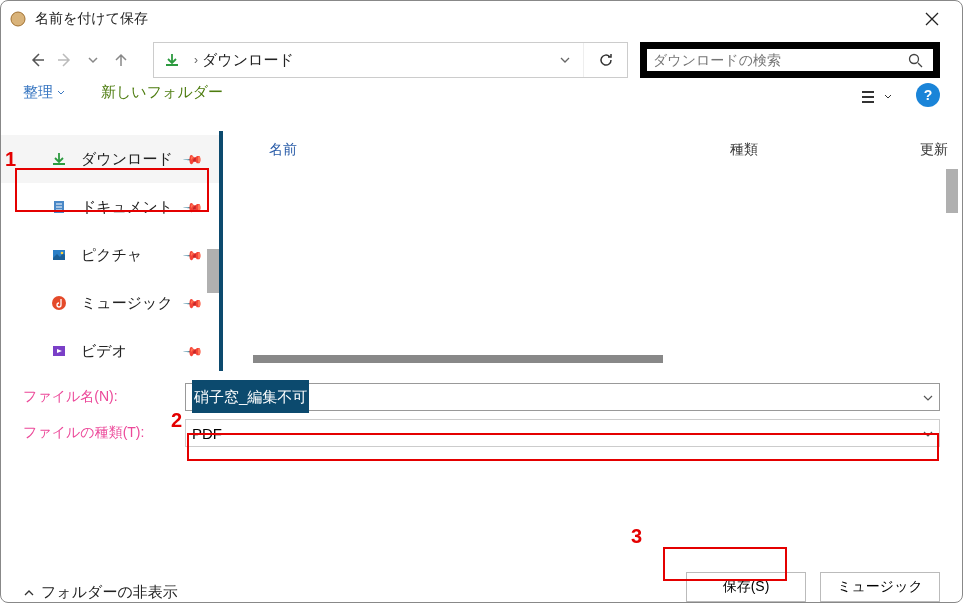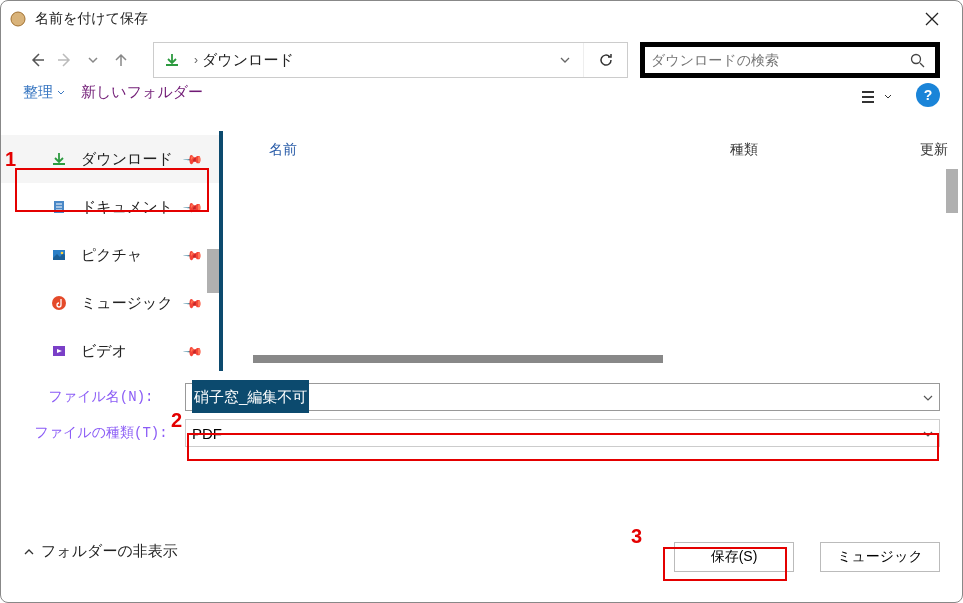--- a/index.html
+++ b/index.html
@@ -10,53 +10,53 @@
   .titlebar .close { width: 45px; height: 32px; display:flex; align-items:center; justify-content:center; color:#222; cursor:pointer; }
   .navbar { height: 46px; display:flex; align-items:center; padding: 0 22px; gap: 0; }
   .nav-btn { width: 28px; height: 28px; display:flex; align-items:center; justify-content:center; color:#888; cursor:pointer; }
   .nav-btn.enabled { color:#444; }
   .pathbar { flex: 1; border: 1px solid #ccc; height: 36px; display:flex; align-items:center; margin: 0 12px 0 18px; }
   .pathbar .dl-icon { width: 36px; display:flex; align-items:center; justify-content:center; color:#2c9a3f; }
   .pathbar .sep { color:#666; padding: 0 4px; font-size:12px; }
   .pathbar .loc { font-size:15px; color:#222; flex:1; }
   .pathbar .drop { width: 36px; display:flex; align-items:center; justify-content:center; color:#666; cursor:pointer; }
   .pathbar .refresh { width: 44px; display:flex; align-items:center; justify-content:center; color:#333; cursor:pointer; border-left: 1px solid #eee; height:100%; }
-  .searchbar { width: 300px; border: 5px solid #000000; height: 36px; display:flex; align-items:center; padding: 0 6px; }
+  .searchbar { width: 300px; border: 7px solid #000000; height: 36px; display:flex; align-items:center; padding: 0 6px; }
   .searchbar input { border:none; outline:none; flex:1; font-size:14px; color:#333; }
   .searchbar .mag { width:24px; height:24px; display:flex; align-items:center; justify-content:center; color:#444; cursor:pointer; }
   .toolbar { height: 48px; display:flex; align-items:flex-start; padding: 0 22px; }
   .toolbar .org { color:#3a78c2; font-size:15px; display:flex; align-items:center; gap:4px; cursor:pointer; }
-  .toolbar .newf { color:#701a75; font-size:15px; margin-left: 16px; cursor:pointer; }
+  .toolbar .newf { color:#4d7c0f; font-size:15px; margin-left: 36px; cursor:pointer; }
   .toolbar .spacer { flex:1; }
   .toolbar .view { width:34px; height:28px; display:flex; align-items:center; justify-content:center; color:#333; cursor:pointer; }
   .toolbar .help { width:24px; height:24px; border-radius:50%; background:#1a84d8; color:#fff; display:flex; align-items:center; justify-content:center; font-size:14px; font-weight:bold; margin-left:22px; cursor:pointer; }
   .body { display:flex; height: 240px; }
   .sidebar { width: 218px; padding-top: 4px; position:relative; }
   .side-item { height: 48px; display:flex; align-items:center; gap:12px; padding-left: 48px; font-size:15px; color:#222; cursor:pointer; position:relative; }
   .side-item .icon { width:20px; height:20px; display:flex; align-items:center; justify-content:center; }
   .side-item .pin { position:absolute; right:18px; color:#999; font-size:13px; transform: rotate(45deg); }
   .side-item.active { background:#f5f5f5; }
   .side-scroll { position:absolute; right:0; top:118px; width:12px; height:44px; background:#b0b0b0; }
   .filepane { flex:1; position:relative; border-left: 4px solid #0c4a6e; }
   .columns { display:flex; height:38px; align-items:center; font-size:14px; color:#333; }
   .columns .col-sp { width: 46px; }
   .columns .col-name { flex:1; color:#2a5ca8; }
   .columns .col-type { width: 190px; }
   .columns .col-mod { width: 42px; overflow:hidden; white-space:nowrap; }
   .file-scroll-v { position:absolute; right:4px; top:38px; width:12px; height:44px; background:#b0b0b0; }
   .file-scroll-h { position:absolute; bottom:8px; left:30px; height:8px; width:410px; background:#888; }
   .form { padding: 8px 22px 0 22px; }
   .form-row { display:flex; align-items:center; height: 36px; }
-  .form-row .lbl { width: 162px; text-align:center; font-size:14px; color:#8b5cf6; padding-right:6px;font-family:Liberation Mono, monospace; }
+  .form-row .lbl { width: 162px; text-align:left; font-size:14px; color:#ec4899; padding-right:6px; }
   .form-row .fld { flex:1; border:1px solid #999; height:28px; display:flex; align-items:center; padding:0 6px; font-size:15px; }
   .form-row .fld.type { border-color:#ccc; }
   .form-row .fld .val { flex:1; }
   .form-row .fld .sel { background:#0c4a6e; color:#fff; padding:8px 2px; }
   .form-row .fld .caret { color:#555; }
-  .footer { position:absolute; bottom:0; left:0; right:0; height:60px; display:flex; align-items:flex-start; padding: 0 22px; gap: 12px; }
+  .footer { position:absolute; bottom:0; left:0; right:0; height:60px; display:flex; align-items:flex-end; padding: 0 22px; }
   .footer .hide { display:flex; align-items:center; gap:6px; font-size:15px; color:#222; cursor:pointer; }
   .footer .spacer { flex:1; }
   .footer button { width: 120px; height: 30px; border:1px solid #bbb; background:#fff; font-size:14px; cursor:pointer; margin-left:14px; }
   .annot { position:absolute; color:#e40000; font-weight:bold; font-size:20px; font-family: Arial, sans-serif; z-index:10; }
   .redbox { position:absolute; border:2px solid #e40000; z-index:9; pointer-events:none; }
 </style>
 </head>
 <body>
 
 <div class="titlebar">

